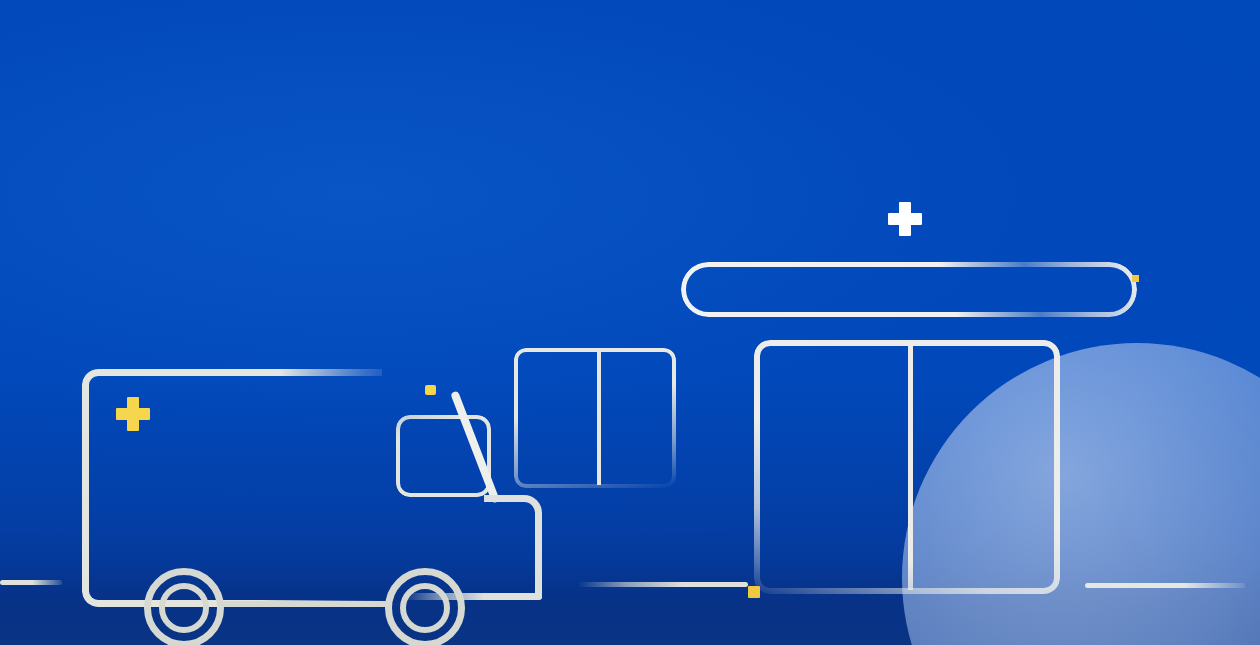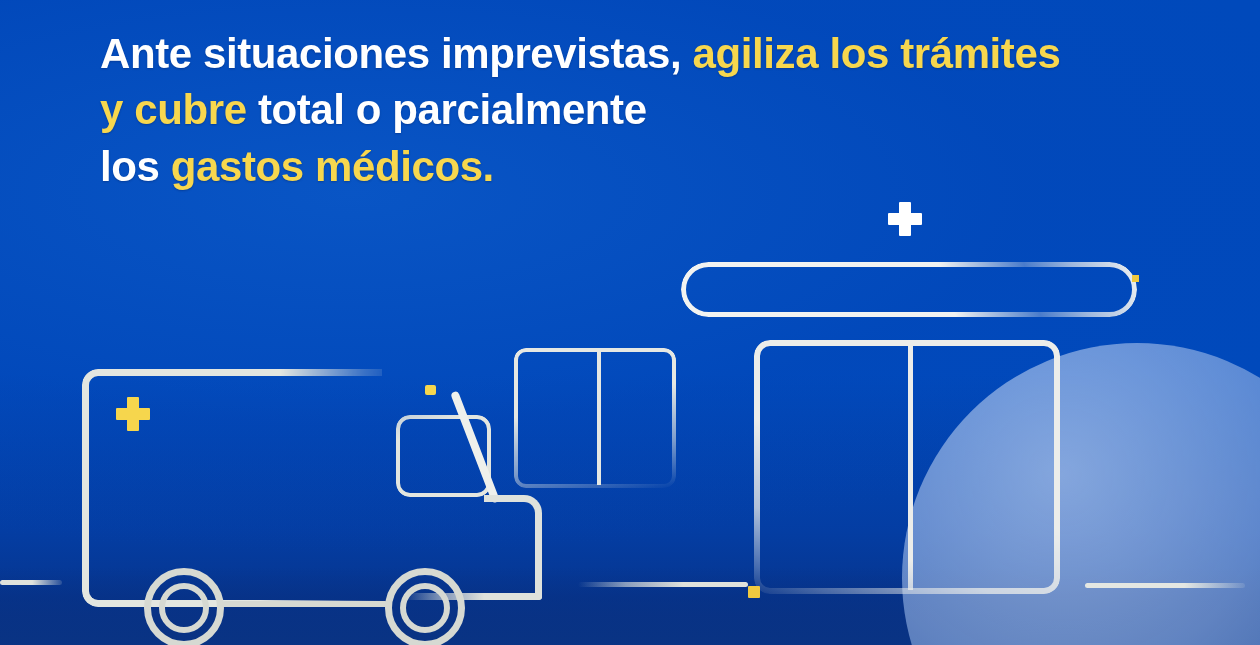--- a/index.html
+++ b/index.html
@@ -283,25 +283,20 @@
 </head>
 <body>
 
 <div class="stage">
 
   <div class="bg-base"></div>
   <div class="bg-vignette"></div>
   <div class="bg-bottom-band"></div>
   <div class="glow-circle"></div>
 
-  <div class="headline">
-    <span class="ln"><span>Ante situaciones imprevistas,</span> <span class="hl">agiliza los trámites</span></span>
-    <span class="ln"><span class="hl">y cubre</span> <span>total o parcialmente</span></span>
-    <span class="ln"><span>los</span> <span class="hl">gastos médicos.</span></span>
-  </div>
 
   <div class="art top-plus"></div>
   <div class="art top-pill"></div>
   <div class="art top-pill-dot"></div>
 
   <div class="art amb-body"></div>
   <div class="art amb-cross"></div>
   <div class="art cab-window"></div>
   <div class="art cab-slant"></div>
   <div class="art cab-hood"></div>

